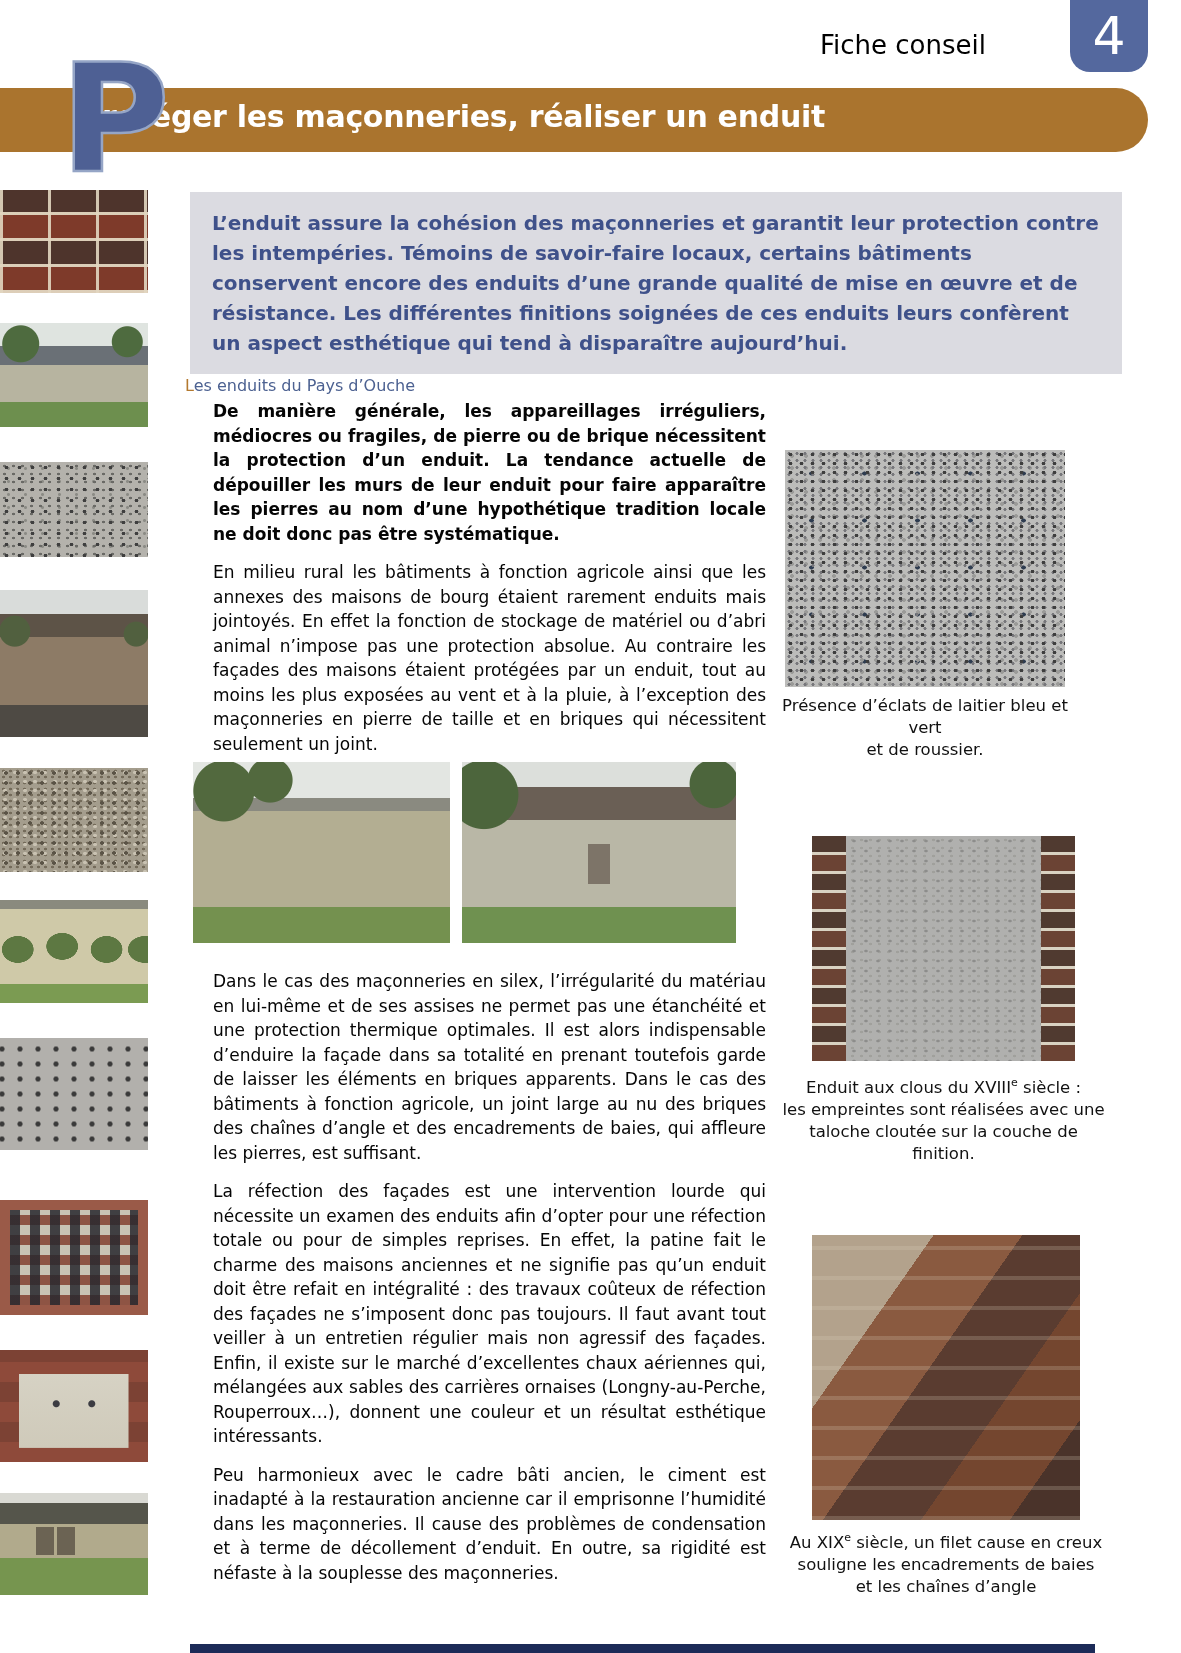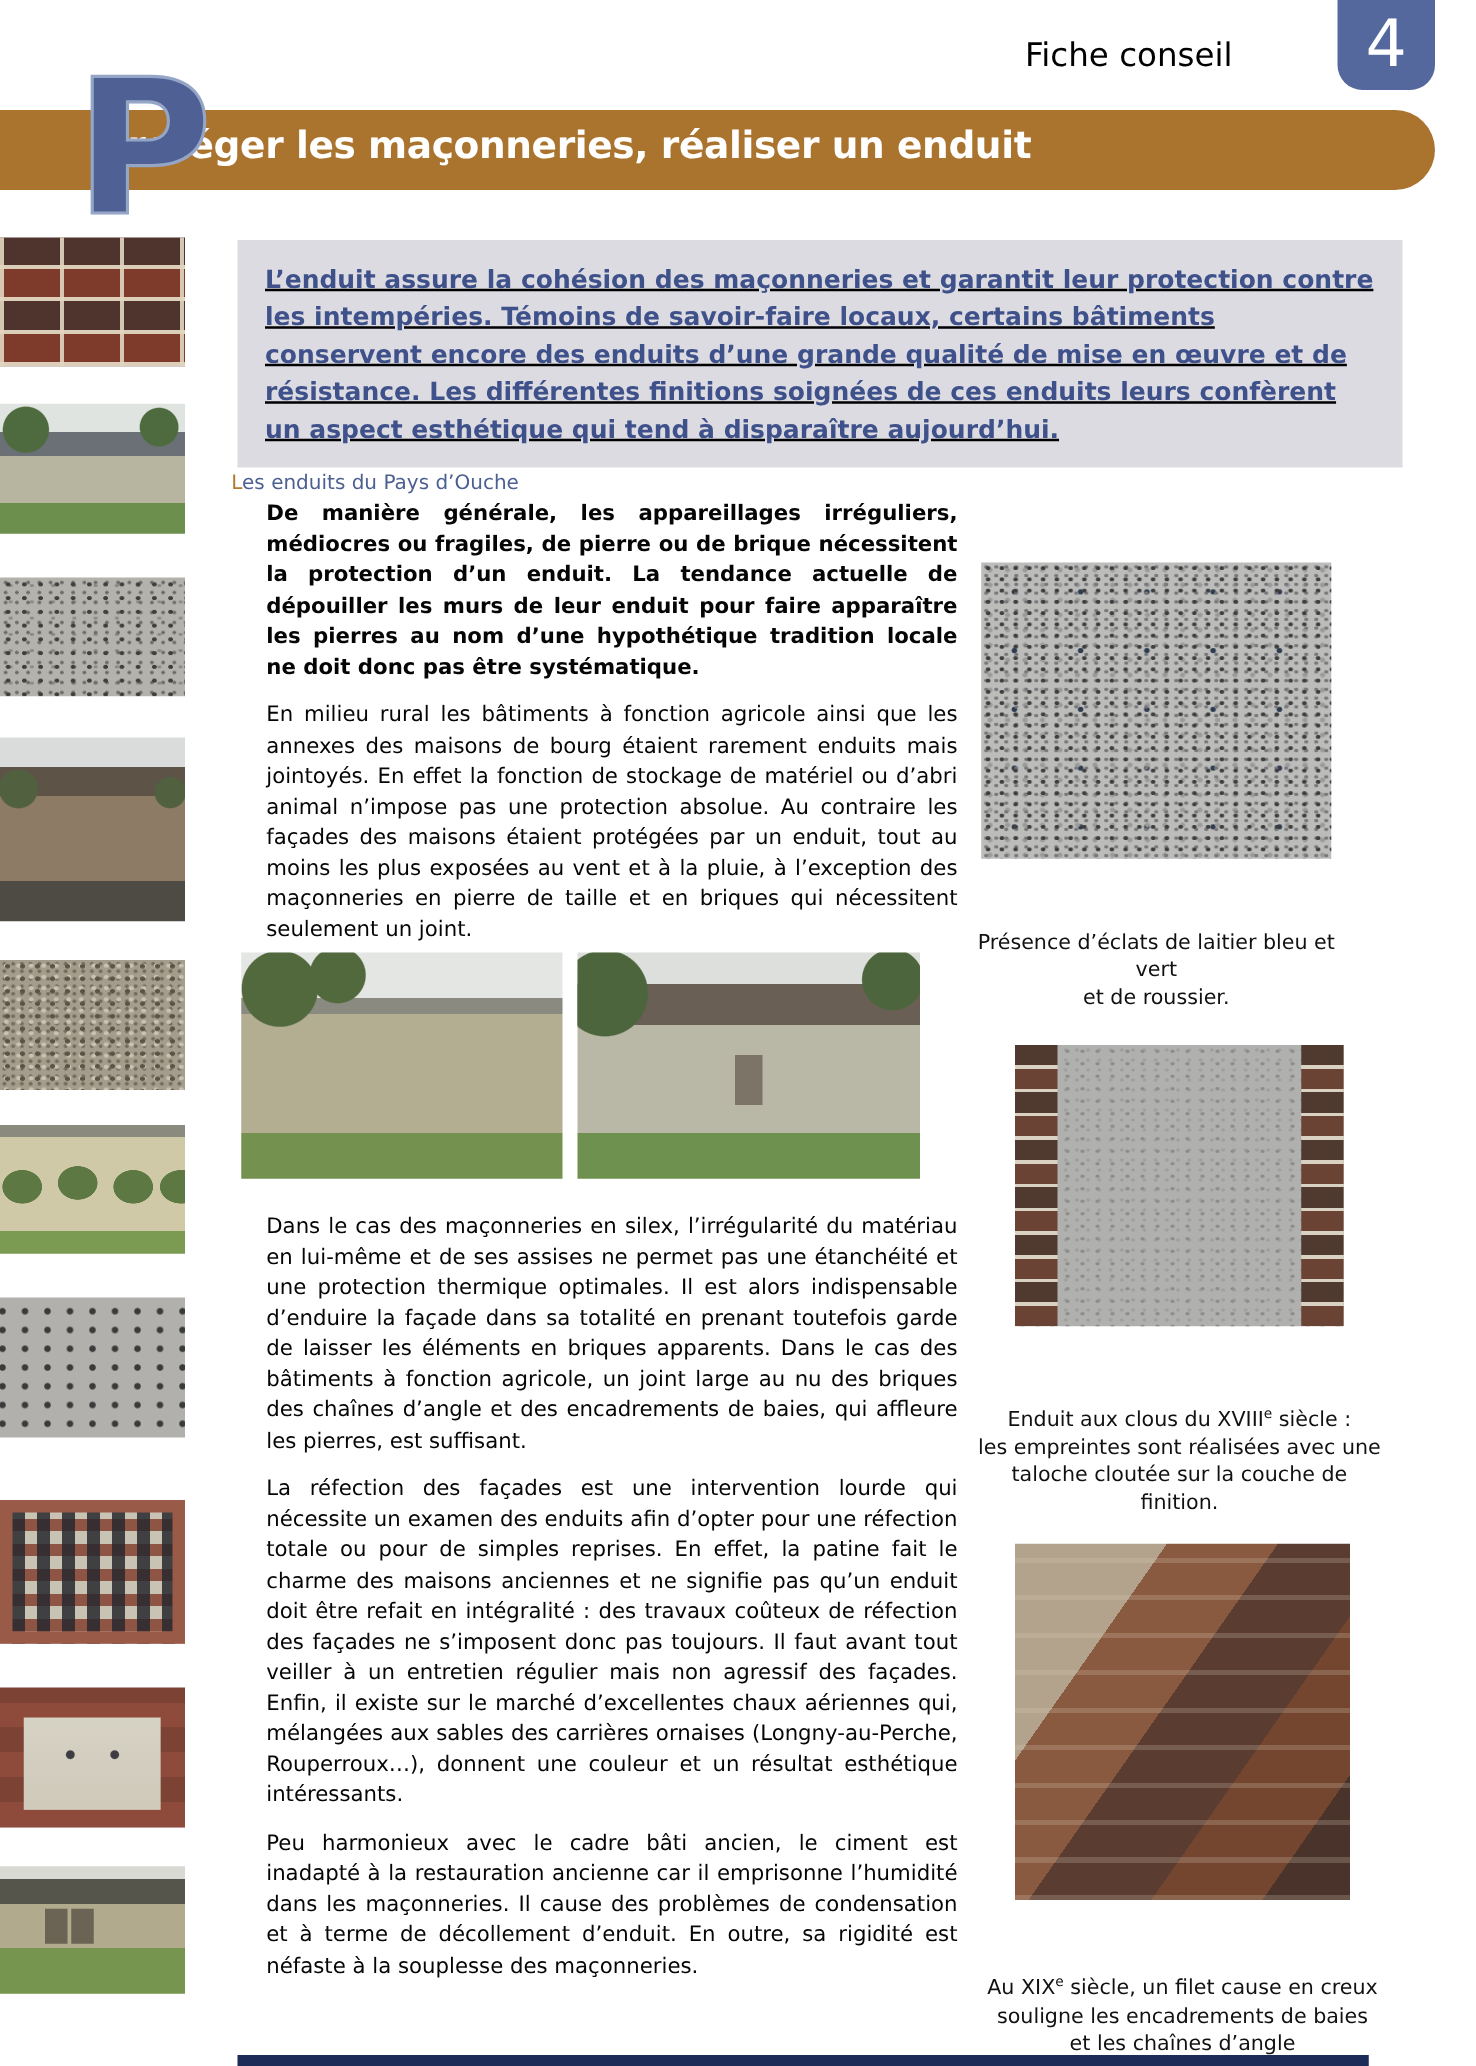--- a/index.html
+++ b/index.html
@@ -14,21 +14,21 @@
          display:flex;align-items:center;justify-content:center;}
   .title-bar{position:absolute;top:88px;left:0;width:1148px;height:64px;background:#aa742e;
              border-radius:0 32px 32px 0;z-index:1;}
   .title-text{position:absolute;top:99px;left:102px;z-index:2;font-size:30px;font-weight:bold;
               color:#fff;letter-spacing:-0.3px;white-space:nowrap;}
   .big-p{position:absolute;top:44px;left:60px;z-index:3;font-size:150px;line-height:1;
          font-weight:bold;color:#4e6094;-webkit-text-stroke:2.5px #95a5c6;}
 
   
   .intro-box{position:absolute;left:190px;top:192px;width:932px;min-height:176px;
-             background:#dbdbe1;box-sizing:border-box;padding:16px 22px;text-decoration:underline;}
+             background:#dbdbe1;box-sizing:border-box;padding:16px 22px;}
   .intro-text{font-size:20px;line-height:30px;font-weight:bold;color:#3f518a;}
 
   .section-heading{position:absolute;left:185px;top:376px;font-size:16px;color:#4c6191;}
   .section-heading .lead{color:#b3792f;}
 
   
   .text-col{position:absolute;left:185px;width:553px;margin-left:28px;}
   .text-col p{margin:0 0 14px 0;font-size:17px;line-height:24.5px;text-align:justify;
               color:#050505;}
   .text-col p.bold{font-weight:bold;}
@@ -117,21 +117,21 @@
   .lp10{top:1493px;height:102px;}
 
   
   .mp1{left:193px;top:762px;width:257px;height:181px;}
   .mp2{left:462px;top:762px;width:274px;height:181px;}
 
   
   .rp1{left:785px;top:450px;width:280px;height:237px;}
   .rp2{left:812px;top:836px;width:263px;height:225px;}
   .rp3{left:812px;top:1235px;width:268px;height:285px;}
-  .caption{position:absolute;text-align:center;font-size:16.5px;line-height:22px;color:#111;margin-top:48px;}
+  .caption{position:absolute;text-align:center;font-size:16.5px;line-height:22px;color:#111;}
   .cap1{left:770px;top:695px;width:310px;}
   .cap2{left:782px;top:1072px;width:323px;}
   .cap3{left:782px;top:1527px;width:328px;}
   .caption sup{font-size:11px;}
 
   .footer-bar{position:absolute;left:190px;top:1644px;width:905px;height:9px;background:#1d2b58;}
 </style>
 </head>
 <body>
 

